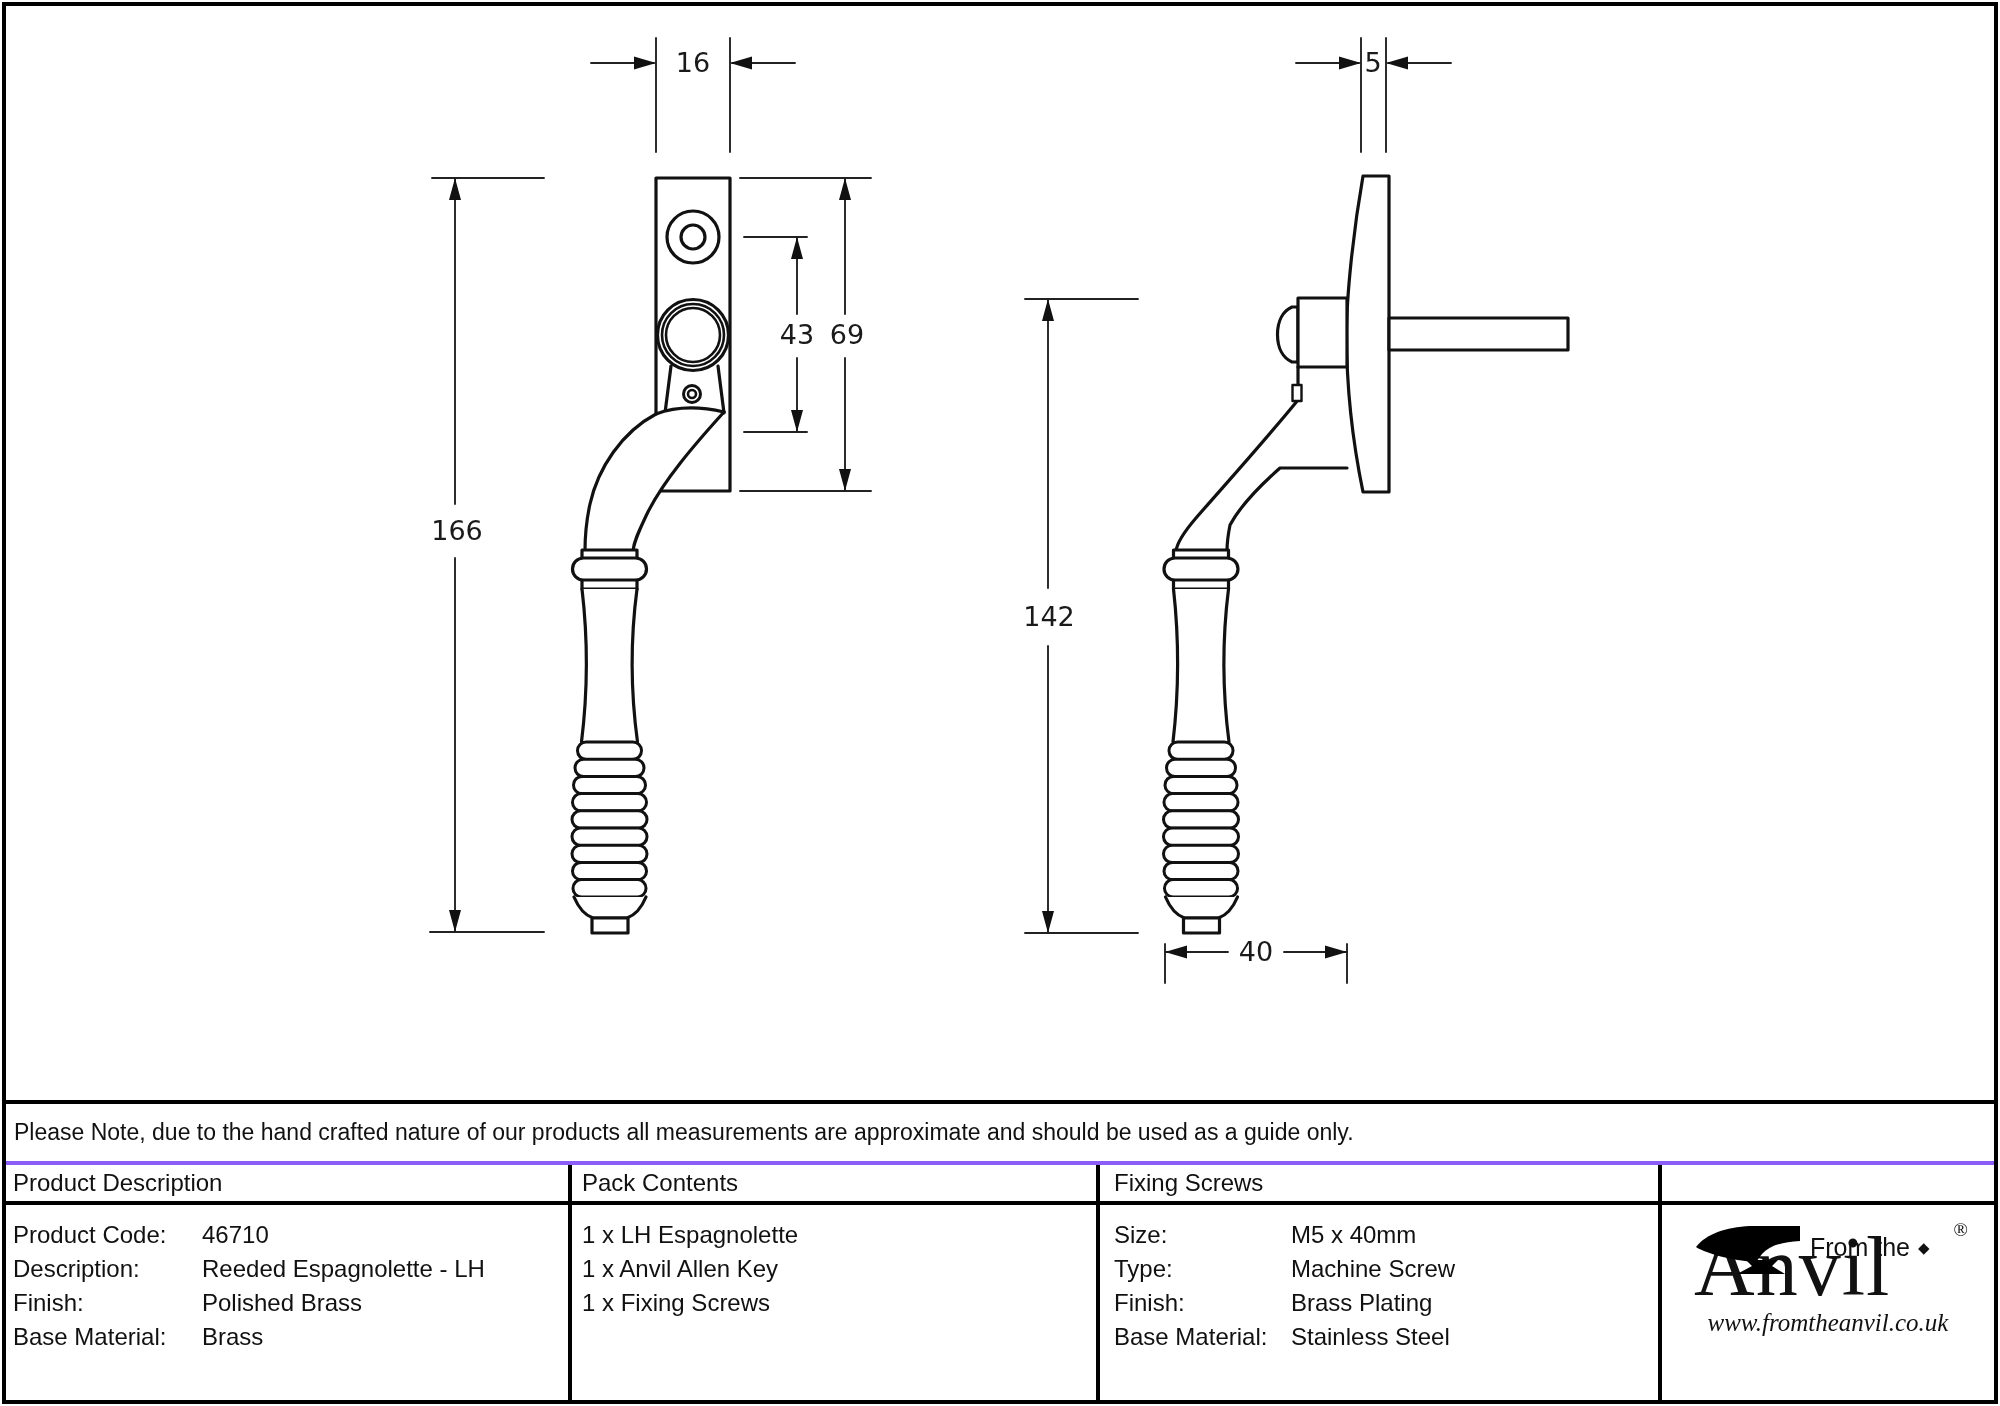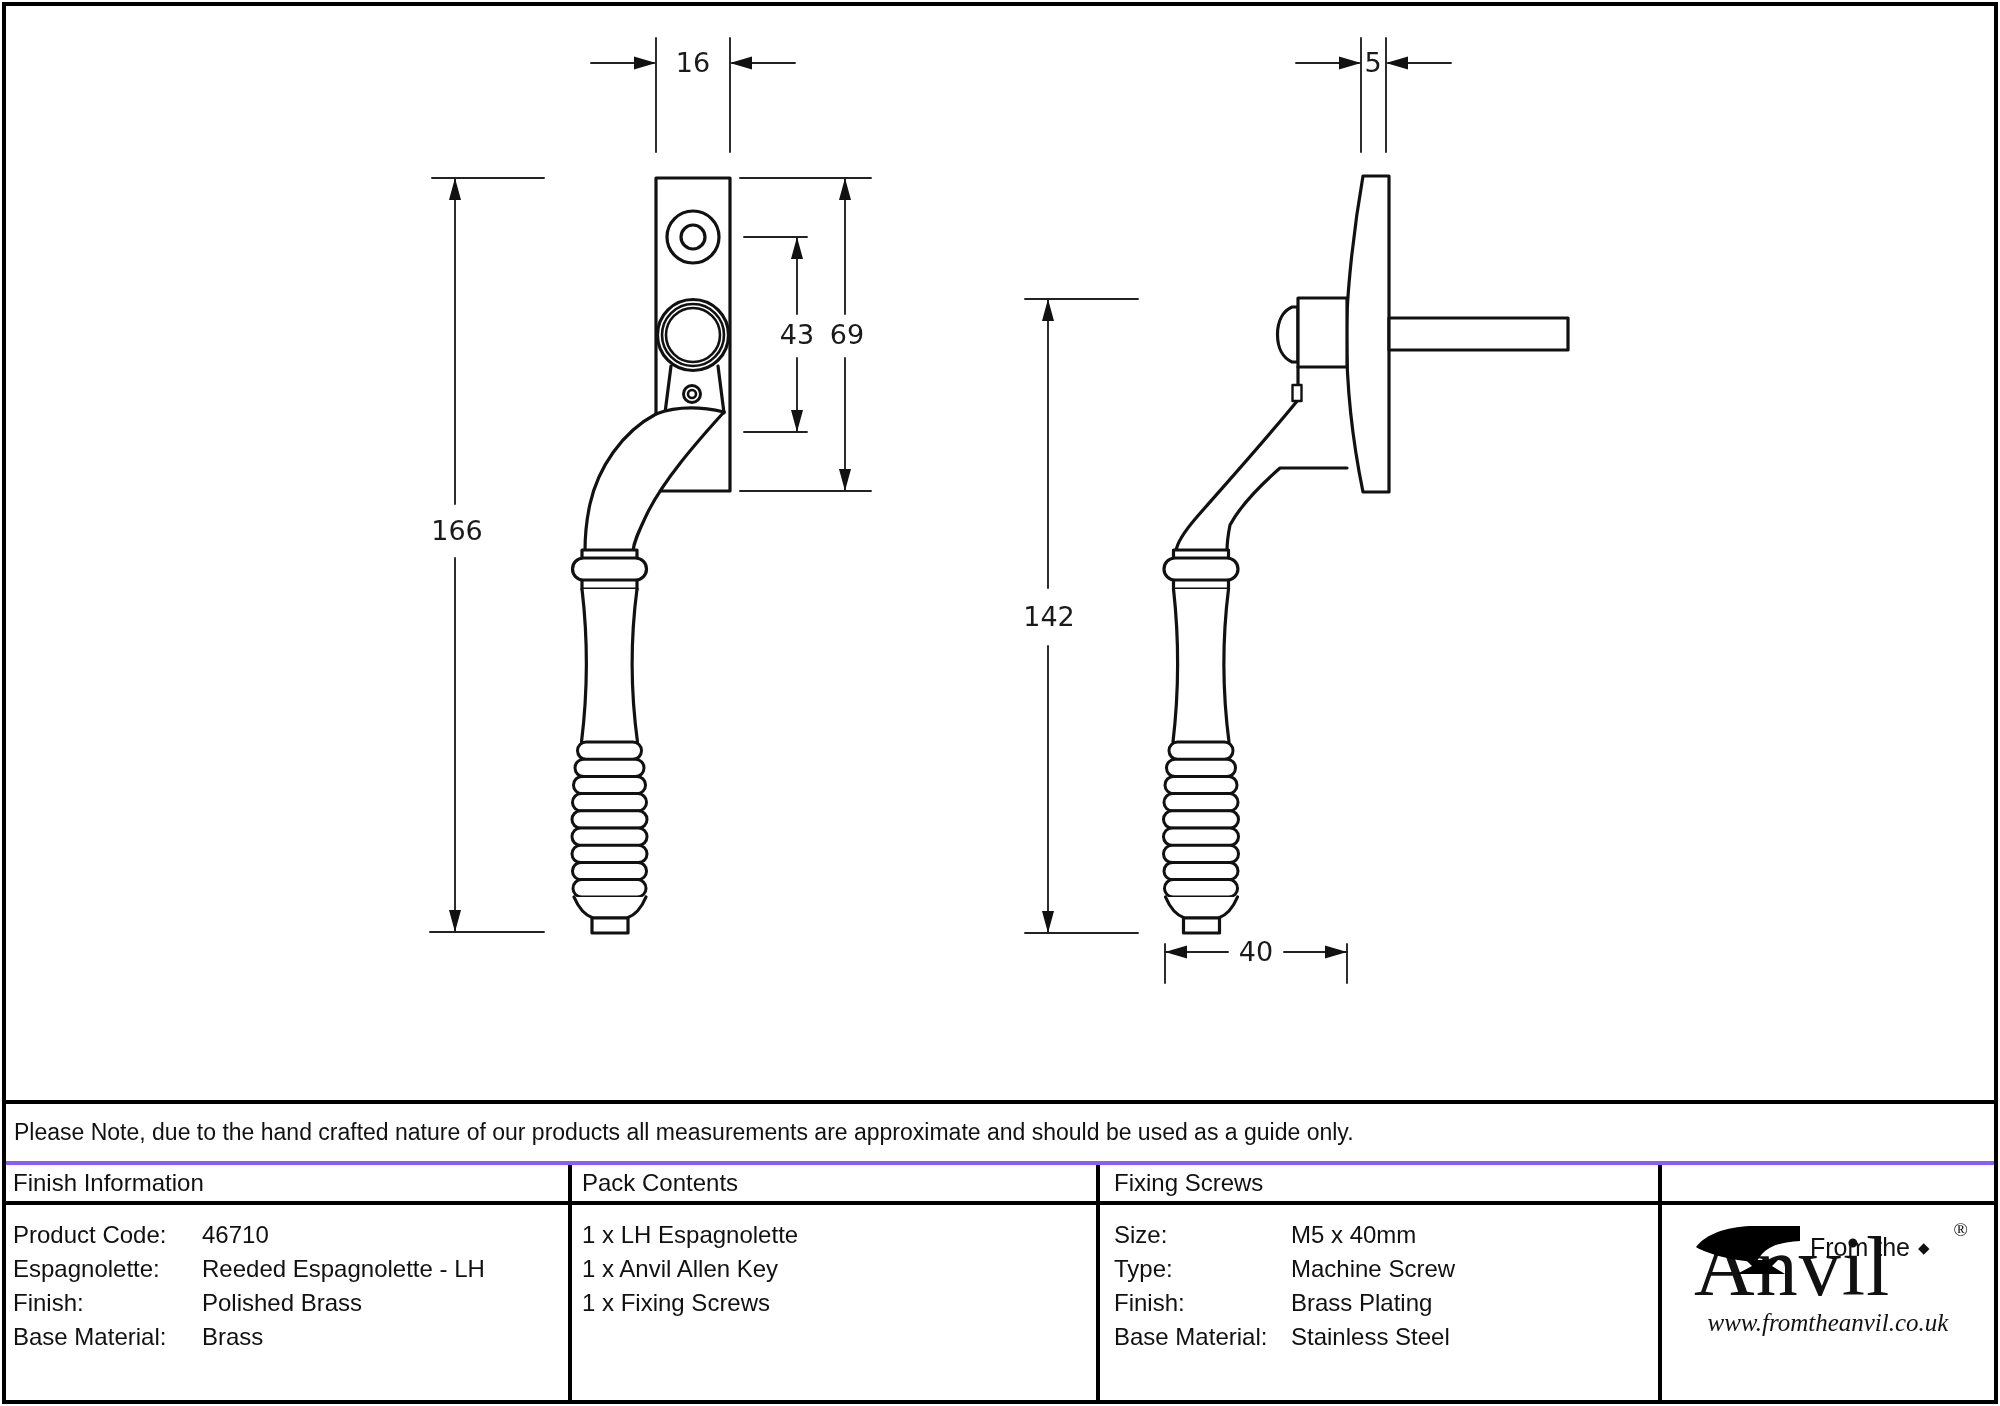--- a/index.html
+++ b/index.html
@@ -187,37 +187,37 @@
   </g>
 </svg>
 
 <div class="info">
   <div class="note-row">
     <span>Please Note, due to the hand crafted nature of our products all measurements are approximate and should be used as a guide only.</span>
   </div>
   <div class="grid">
 
     <div class="hcell rb pad1">
-      <span>Finish Information</span>
+      <span>Product Description</span>
     </div>
     <div class="hcell rb pad2">
       <span>Pack Contents</span>
     </div>
     <div class="hcell rb pad3">
       <span>Fixing Screws</span>
     </div>
     <div class="hcell"></div>
 
     <div class="bcell rb pad1 body-pad">
       <div class="kv">
           <span class="lbl1">Product Code:</span>
           <span>46710</span>
         </div>
       <div class="kv">
-          <span class="lbl1">Espagnolette:</span>
+          <span class="lbl1">Description:</span>
           <span>Reeded Espagnolette - LH</span>
         </div>
       <div class="kv">
           <span class="lbl1">Finish:</span>
           <span>Polished Brass</span>
         </div>
       <div class="kv">
           <span class="lbl1">Base Material:</span>
           <span>Brass</span>
         </div>

